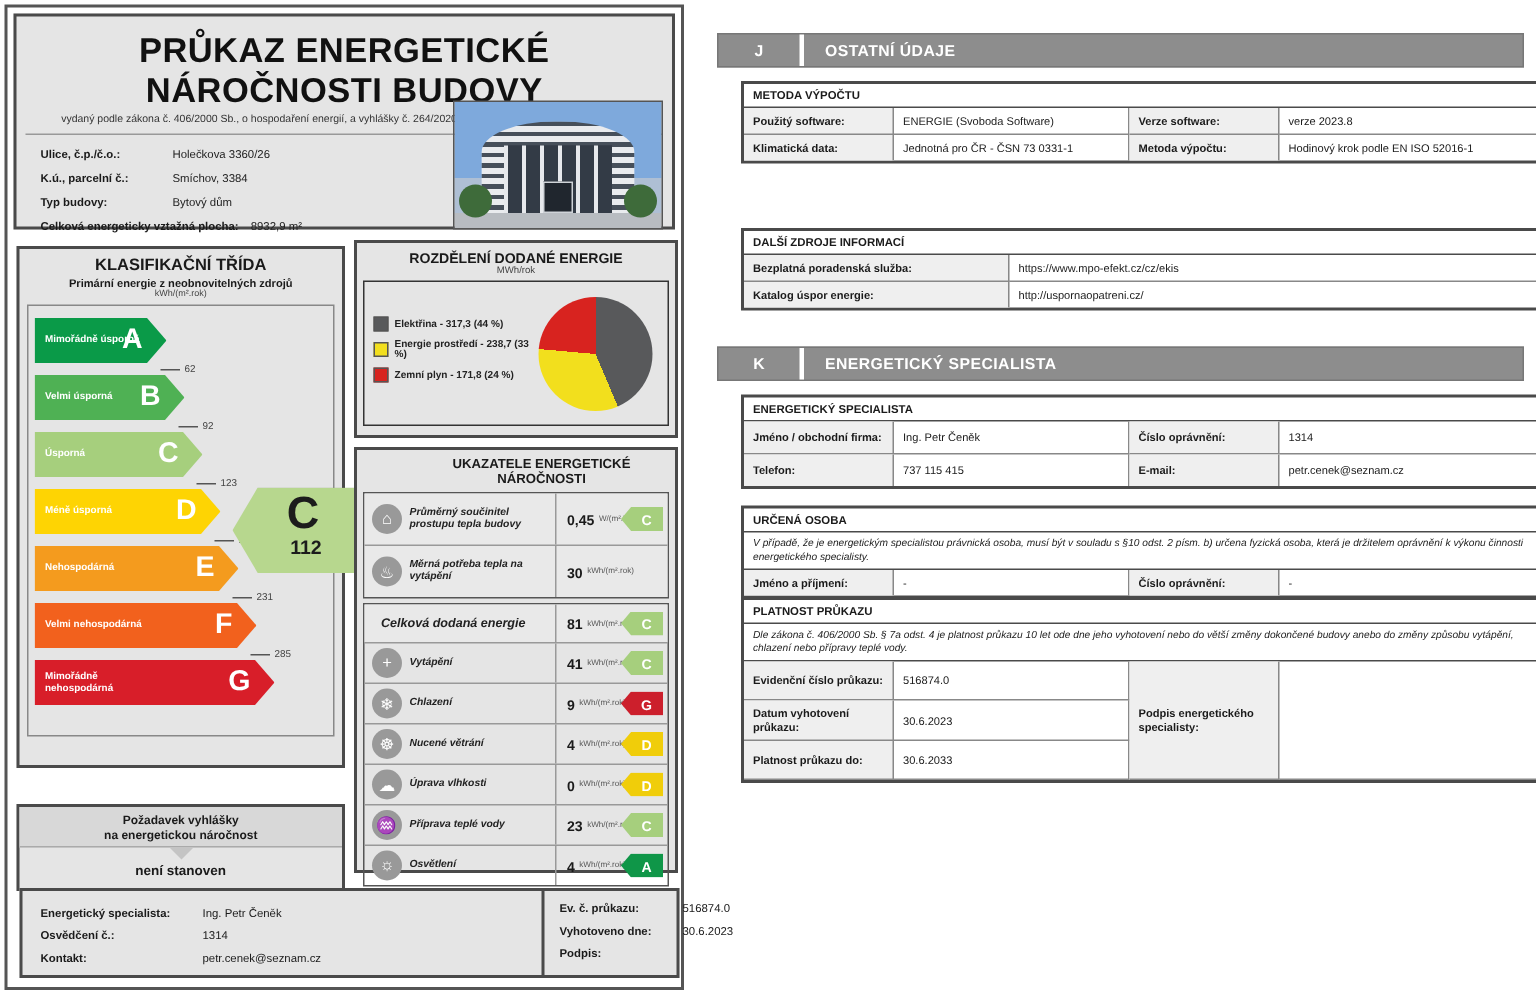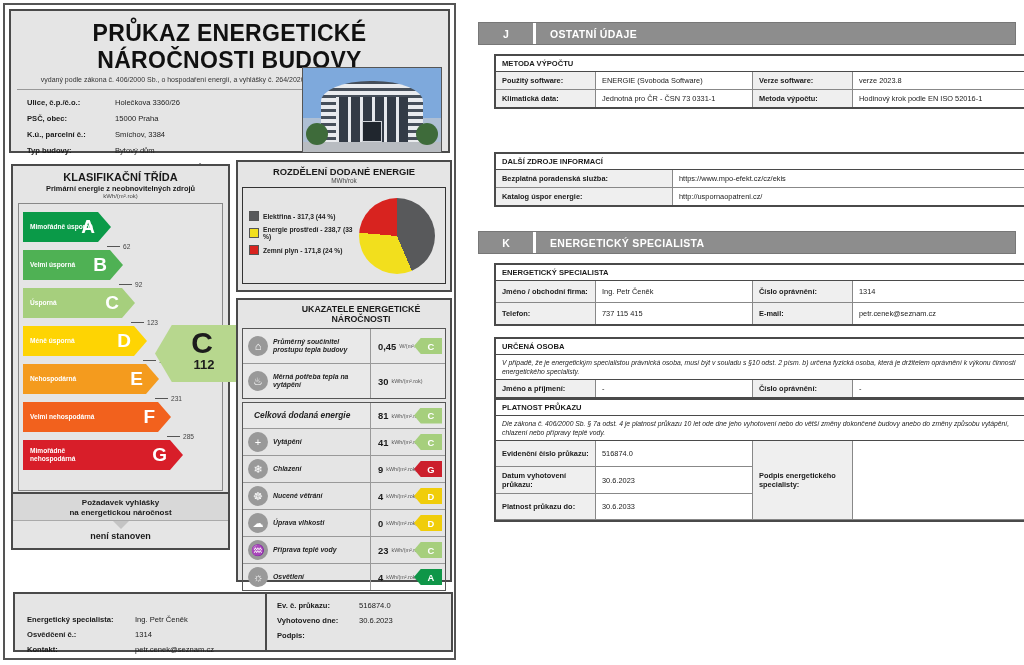--- a/index.html
+++ b/index.html
@@ -46,21 +46,21 @@
   .threshold{position:absolute;bottom:-8px;display:flex;align-items:center;}
   .th-line{display:inline-block;width:13px;border-top:1.4px solid #555;margin-right:3px;}
   .th-num{font-size:6.6px;color:#444;}
   #indicator{position:absolute;left:136px;top:121px;width:84px;height:57px;
              clip-path:polygon(0 50%,20% 0,100% 0,100% 100%,20% 100%);
              background:#b7d78e;filter:drop-shadow(0 0 1px #666);text-align:center;}
   #indicator .big-letter{display:block;font-size:30px;font-weight:bold;line-height:30px;margin-top:3px;color:#1c1c1c;margin-left:10px;}
   #indicator .big-value{display:block;font-size:13px;font-weight:bold;line-height:13px;color:#1c1c1c;margin-left:14px;}
 
   
-  #req-box{left:11px;top:492px;width:219px;height:58px;}
+  #req-box{left:11px;top:536px;width:219px;height:58px;}
   #req-gray{background:#d8d8d8;border-bottom:1px solid #aaa;padding:4px 0 2px 0;text-align:center;
             font-size:8px;font-weight:bold;line-height:1.25;}
   #req-pointer{width:0;height:0;margin:0 auto;border-left:8px solid transparent;border-right:8px solid transparent;border-top:8px solid #c4c4c4;}
   #req-value{text-align:center;font-size:9px;font-weight:bold;margin-top:2px;}
 
   
   #pie-box{left:236px;top:160px;width:216px;height:132px;}
   #pie-title{margin-top:4px;text-align:center;font-size:9.4px;font-weight:bold;}
   #pie-unit{text-align:center;font-size:6.4px;color:#444;}
   #pie-inner{margin:3px 4px;border:1.5px solid #333;height:95px;display:flex;align-items:center;}
@@ -86,21 +86,21 @@
   .ind-label.solo{font-size:8.4px;}
   .ind-right{flex:1;border-left:1px solid #999;position:relative;display:flex;align-items:center;padding-left:7px;}
   .ind-val{font-size:9.4px;font-weight:bold;}
   .ind-unit{font-size:5.4px;color:#555;margin-left:3px;}
   .badge{position:absolute;right:3px;top:50%;transform:translateY(-50%);width:28px;height:16px;
          clip-path:polygon(0 50%,24% 0,100% 0,100% 100%,24% 100%);
          color:#fff;font-weight:bold;font-size:9.4px;display:flex;align-items:center;justify-content:center;padding-left:6px;box-sizing:border-box;}
 
   
   #foot-box{left:13px;top:592px;width:440px;height:60px;display:flex;}
-  #foot-left{flex:none;width:250px;padding:21px 0 0 12px;box-sizing:border-box;}
+  #foot-left{flex:none;width:346px;padding:10px 0 0 12px;box-sizing:border-box;}
   #foot-right{flex:1;border-left:2px solid #4a4a4a;padding:7px 0 0 10px;box-sizing:border-box;}
   .foot-row{display:flex;margin-bottom:6px;font-size:7.6px;}
   .foot-label{font-weight:bold;width:108px;flex:none;}
   #foot-right .foot-label{width:82px;}
 
   
   #right-doc{position:absolute;left:478px;top:0;width:538px;height:665px;}
   .sec-bar{position:absolute;left:0;width:538px;height:23px;background:#8d8d8d;display:flex;
            border:1px solid #777;box-sizing:border-box;}
   .sec-letter{flex:none;width:54px;border-right:3px solid #fff;color:#fff;font-weight:bold;font-size:10.5px;
@@ -135,24 +135,20 @@
   <div id="header-box" class="box">
     <div id="doc-title">PRŮKAZ ENERGETICKÉ NÁROČNOSTI BUDOVY</div>
     <div id="doc-subtitle">vydaný podle zákona č. 406/2000 Sb., o hospodaření energií, a vyhlášky č. 264/2020 Sb., o energetické náročnosti budov</div>
     <div id="addr-sep"></div>
     <div id="addr-rows">
         <div class="addr-row">
           <span class="addr-label">Ulice, č.p./č.o.:</span>
           <span class="addr-value">Holečkova 3360/26</span>
         </div>
         <div class="addr-row">
-          <span class="addr-label">PSČ, obec:</span>
-          <span class="addr-value">15000 Praha</span>
-        </div>
-        <div class="addr-row">
           <span class="addr-label">K.ú., parcelní č.:</span>
           <span class="addr-value">Smíchov, 3384</span>
         </div>
         <div class="addr-row">
           <span class="addr-label">Typ budovy:</span>
           <span class="addr-value">Bytový dům</span>
         </div>
         <div class="addr-row wide">
           <span class="addr-label">Celková energeticky vztažná plocha:</span>
           <span class="addr-value">8932,9 m²</span>

